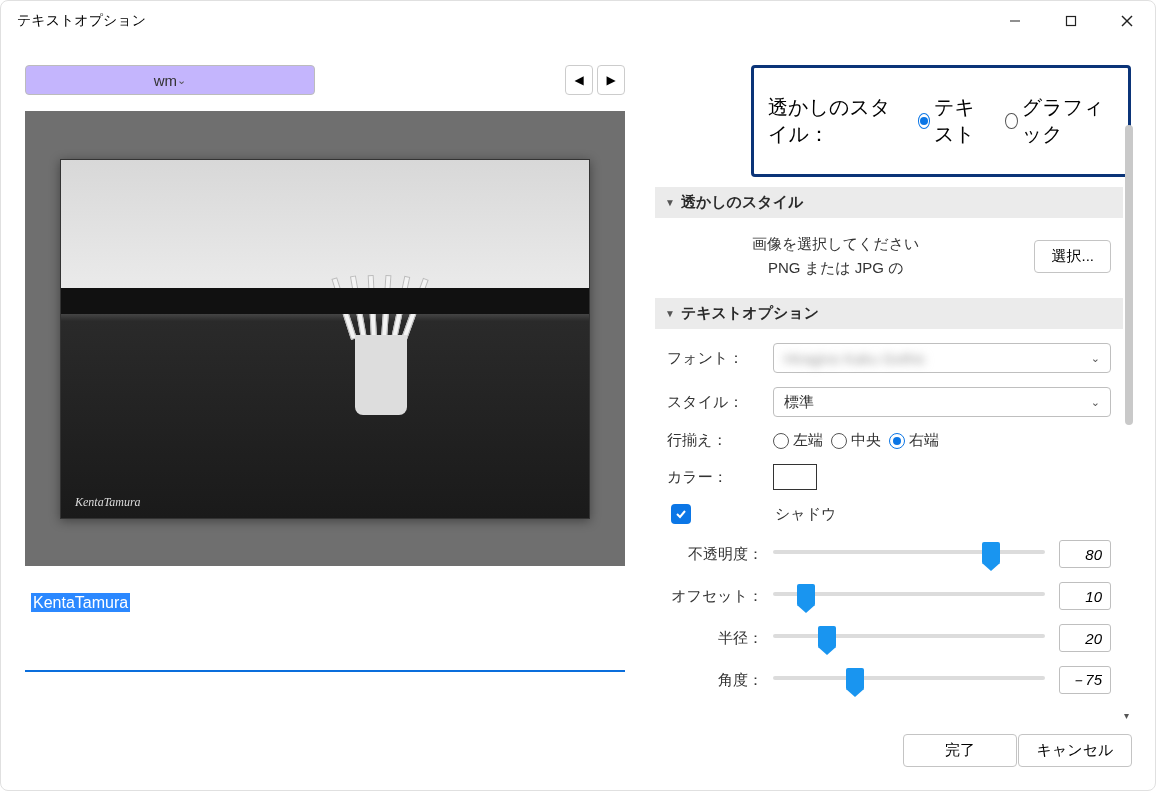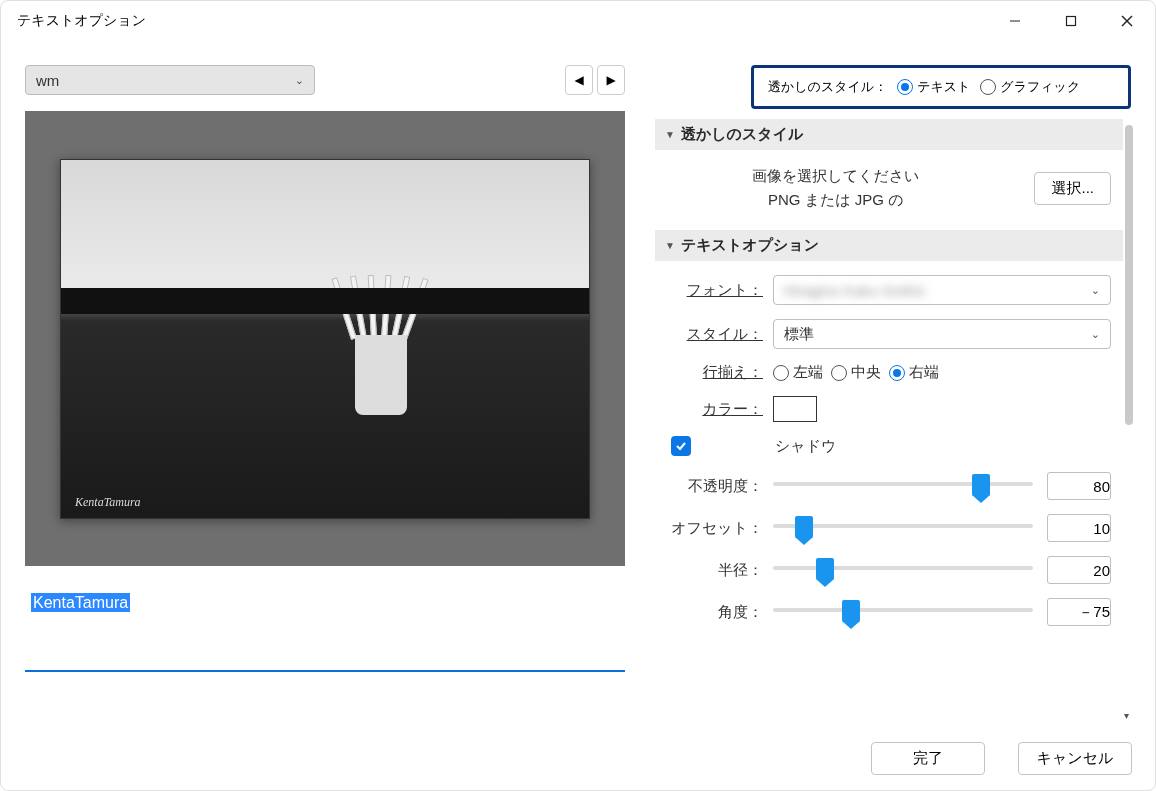--- a/index.html
+++ b/index.html
@@ -8,21 +8,21 @@
 .titlebar { display: flex; align-items: center; height: 40px; padding-left: 16px; }
 .titlebar .title { font-size: 14px; }
 .titlebar .controls { margin-left: auto; display: flex; }
 .titlebar .controls .btn { width: 56px; height: 40px; display: flex; align-items: center; justify-content: center; font-size: 14px; }
 .titlebar .controls .btn svg { width: 12px; height: 12px; }
 
 .content { padding: 24px 24px 0 24px; display: flex; gap: 30px; height: 680px; }
 
 .left { width: 600px; display: flex; flex-direction: column; }
 .top-row { display: flex; align-items: center; margin-bottom: 16px; }
-.select-preset { width: 290px; height: 30px; border: 1px solid #bcbcbc; border-radius: 4px; padding: 4px 10px; font-size: 15px; display: flex; align-items: center; justify-content: space-between; background: #e5e5e5; color:#333; }
+.select-preset { width: 290px; height: 30px; border: 1px solid #bcbcbc; border-radius: 4px; padding: 4px 10px; font-size: 15px; display: flex; align-items: center; justify-content: center; background: #c4b5fd; color:#333; }
 .arrow-pair { margin-left: auto; display: flex; gap: 4px; }
 .arrow-btn { width: 28px; height: 30px; border: 1px solid #ccc; border-radius: 4px; background: #fff; display: flex; align-items: center; justify-content: center; font-size: 12px; }
 
 .preview { width: 600px; height: 455px; background: #6f6f6f; display: flex; align-items: center; justify-content: center; }
 .photo { width: 530px; height: 360px; background: linear-gradient(180deg, #e6e6e6 0%, #f4f4f4 30%, #2a2a2a 45%, #1a1a1a 100%); position: relative; box-shadow: 0 2px 10px rgba(0,0,0,0.4); border: 1px solid #333; overflow:hidden; }
 .photo::before { content:""; position:absolute; left:0; right:0; top:0; height: 140px; background: linear-gradient(180deg, #d8d8d8, #ececec); }
 .photo::after { content:""; position:absolute; left:0; right:0; top:128px; height:26px; background:#111; }
 .cup { position:absolute; left:280px; top:115px; width:80px; height:140px; }
 .cup .body { position:absolute; bottom:0; left:14px; width:52px; height:80px; background:#ddd; border-radius:0 0 8px 8px; }
 .cup .sticks { position:absolute; top:-6px; left:8px; width:64px; height:70px; }
@@ -33,59 +33,59 @@
 .cup .sticks span:nth-child(4){ left:32px; transform:rotate(4deg);}
 .cup .sticks span:nth-child(5){ left:42px; transform:rotate(12deg);}
 .cup .sticks span:nth-child(6){ left:52px; transform:rotate(20deg);}
 .sign { position:absolute; left:14px; bottom:8px; font-size:12px; font-style:italic; color:#dcdcdc; font-family: cursive; }
 
 .text-input { margin-top: 22px; width: 600px; height: 84px; border: none; border-bottom: 2px solid #0a6edc; padding: 6px; font-size: 16px; resize: none; outline: none; }
 .text-sel { background:#2b88ff; color:#fff; padding:1px 2px; }
 
 .right { flex: 1; display: flex; flex-direction: column; position:relative; }
 
-.style-box { border: 3px solid #0b3478; border-radius: 4px; padding: 10px 14px; display: flex; gap: 10px; font-size: 13px; margin-bottom: 10px; width: 380px; margin-left:auto; }
+.style-box { border: 3px solid #0b3478; border-radius: 4px; padding: 26px 14px; display: flex; gap: 10px; font-size: 20px; margin-bottom: 10px; width: 380px; margin-left:auto; }
 .radio { display: inline-flex; align-items: center; gap: 4px; }
 .radio .dot { width: 16px; height: 16px; border: 1.5px solid #555; border-radius: 50%; display:inline-flex; align-items:center; justify-content:center; }
 .radio.checked .dot { border-color:#0b76e6; }
 .radio.checked .dot::after { content:""; width:8px; height:8px; background:#0b76e6; border-radius:50%; }
 
 .scroll-area { flex:1; border: none; overflow: hidden; margin-right: 8px; }
 .section-hdr { background:#ebebeb; padding:6px 10px; font-size:15px; font-weight:600; display:flex; align-items:center; gap:6px; color:#2a2a2a; }
 .section-hdr .tri { font-size:10px; color:#555; }
 .section-body { padding: 14px 12px 18px 12px; font-size:15px; color:#333; }
 
 .img-opt { display:flex; align-items:center; gap:30px; }
 .img-opt .txt { text-align:center; line-height:1.6; flex:1; }
 .btn-std { border:1px solid #c4c4c4; background:#fff; border-radius:4px; padding:6px 16px; font-size:15px;text-align:center; }
 
 .form-row { display:flex; align-items:center; margin-bottom:14px; }
-.form-row .lbl { width: 96px; text-align:right; margin-right:10px;text-decoration:underline; }
+.form-row .lbl { width: 96px; margin-right:10px; }
 .sel { flex:1; height:30px; border:1px solid #bfbfbf; border-radius:4px; padding:3px 10px; display:flex; justify-content:space-between; align-items:center; font-size:15px; background:#fff; }
 .sel.blur span:first-child { filter: blur(4px); color:#999; }
 .color-box { width:44px; height:26px; border:1px solid #333; background:#fff; }
 .align-opts { display:flex; gap:8px; align-items:center; }
 
 .shadow-head { display:flex; align-items:center; gap: 14px; margin: 8px 0 16px 4px; }
 .chk { width:20px; height:20px; background:#0b76e6; border-radius:4px; display:flex; align-items:center; justify-content:center; }
 .chk svg { width:12px; height:12px; }
 
 .slider-row { display:flex; align-items:center; margin-bottom:14px; }
 .slider-row .lbl { width:96px; text-align:right; margin-right:10px; }
 .slider { flex:1; height:20px; position:relative; margin-right:14px; }
 .slider .track { position:absolute; top:6px; left:0; right:0; height:4px; background:#dcdcdc; border-radius:2px; }
 .slider .thumb { position:absolute; top:-2px; width:18px; height:22px; background:#1995f0; border-radius:2px; transform:translateX(-50%); }
 .slider .thumb::after { content:""; position:absolute; bottom:-7px; left:0; border-left:9px solid transparent; border-right:9px solid transparent; border-top:8px solid #1995f0; }
-.numbox { width:64px; height:28px; border:1px solid #bfbfbf; border-radius:3px; text-align:right; padding:2px 0; font-size:15px; }
+.numbox { width:52px; height:28px; border:1px solid #bfbfbf; border-radius:3px; text-align:right; padding:2px 8px; font-size:15px;font-style:italic; }
 
 .scrollbar { position:absolute; right:-6px; top:60px; bottom:0; width:16px; }
 .scrollbar .thumb { position:absolute; top:0; width:8px; left:4px; height:300px; background:#c9c9c9; border-radius:4px; }
 .scrollbar .down { position:absolute; bottom:0; left:3px; font-size:10px; color:#555; }
 
-.footer { position:absolute; bottom:16px; right:24px; display:flex; gap:33px; }
+.footer { position:absolute; bottom:24px; right:24px; display:flex; gap:1px; }
 .footer .btn-std { width:114px; text-align:center; }
 
 .chev { font-size:11px; color:#555; }
 </style>
 </head>
 <body>
 
 <div class="titlebar">
   <div class="title">テキストオプション</div>
   <div class="controls">

